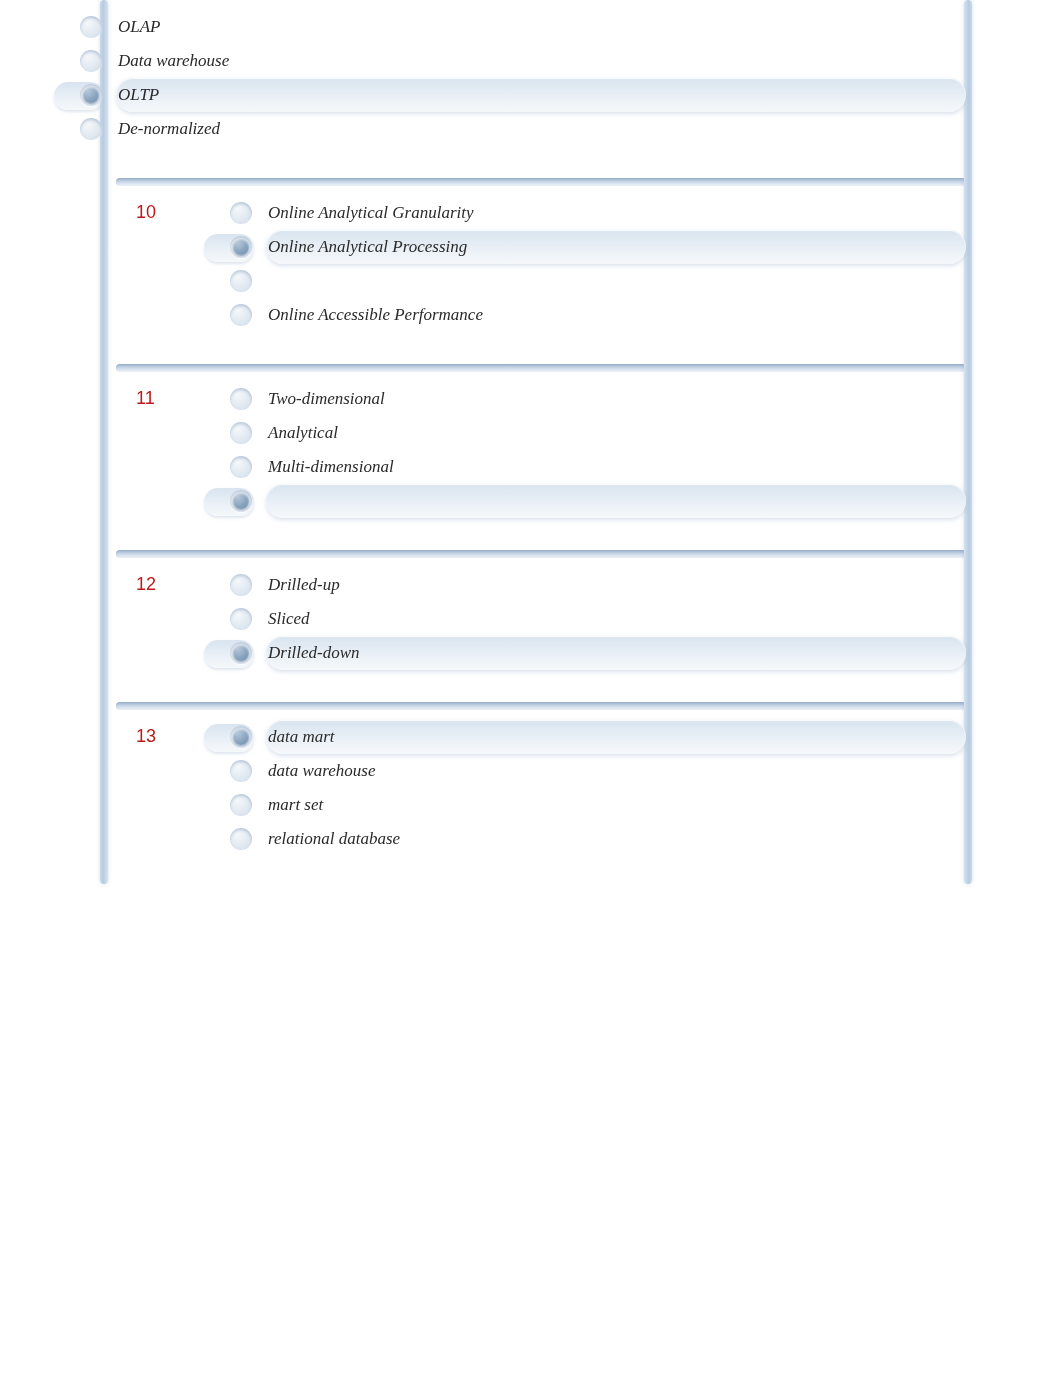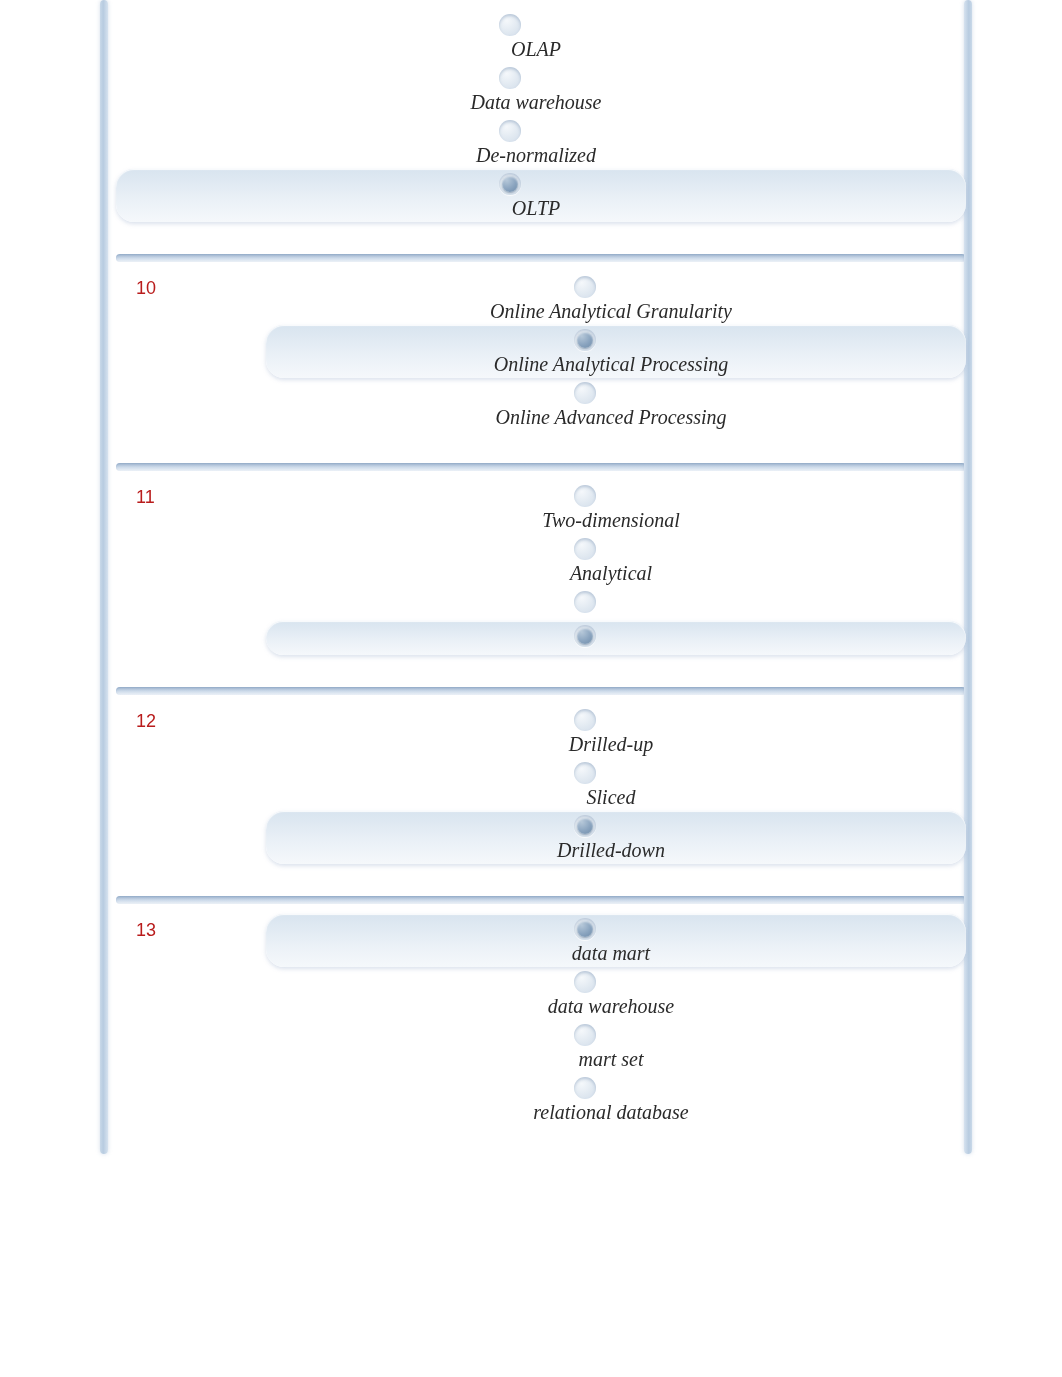--- a/index.html
+++ b/index.html
@@ -66,23 +66,22 @@
       flex: 1;
       padding-top: 4px;
     }
     .first-block .options { padding-top: 0; }
     .opt {
       position: relative;
       display: flex;
       align-items: center;
       min-height: 34px;
       padding: 2px 12px 2px 0;
-      font-size: 20px;
+      font-size: 17px;
       color: #2a2a2a;
-      flex-direction: column;
     }
     .opt .radio-wrap {
       width: 26px;
       height: 26px;
       position: relative;
       margin-left: -38px;
       margin-right: 12px;
       flex: 0 0 26px;
       display: flex;
       align-items: center;
@@ -135,33 +134,33 @@
                 <span class="radio-hole"></span>
               </span>
               <span class="label">OLAP</span>
             </div>
             <div class="opt">
               <span class="radio-wrap">
                 <span class="radio-hole"></span>
               </span>
               <span class="label">Data warehouse</span>
             </div>
+            <div class="opt selected">
+              <span class="radio-wrap">
+                <span class="radio-hole"></span>
+                <span class="dot"></span>
+              </span>
+              <span class="label">OLTP</span>
+            </div>
             <div class="opt">
               <span class="radio-wrap">
                 <span class="radio-hole"></span>
               </span>
               <span class="label">De-normalized</span>
             </div>
-            <div class="opt selected">
-              <span class="radio-wrap">
-                <span class="radio-hole"></span>
-                <span class="dot"></span>
-              </span>
-              <span class="label">OLTP</span>
-            </div>
           </div>
         </div>
       </div>
       <div class="q-block">
         <div class="divider"></div>
         <div class="q-row">
           <div class="q-num">10</div>
           <div class="options">
             <div class="opt">
               <span class="radio-wrap">
@@ -173,21 +172,26 @@
               <span class="radio-wrap">
                 <span class="radio-hole"></span>
                 <span class="dot"></span>
               </span>
               <span class="label">Online Analytical Processing</span>
             </div>
             <div class="opt">
               <span class="radio-wrap">
                 <span class="radio-hole"></span>
               </span>
-              <span class="label">Online Advanced Processing</span>
+            </div>
+            <div class="opt">
+              <span class="radio-wrap">
+                <span class="radio-hole"></span>
+              </span>
+              <span class="label">Online Accessible Performance</span>
             </div>
           </div>
         </div>
       </div>
       <div class="q-block">
         <div class="divider"></div>
         <div class="q-row">
           <div class="q-num">11</div>
           <div class="options">
             <div class="opt">
@@ -199,20 +203,21 @@
             <div class="opt">
               <span class="radio-wrap">
                 <span class="radio-hole"></span>
               </span>
               <span class="label">Analytical</span>
             </div>
             <div class="opt">
               <span class="radio-wrap">
                 <span class="radio-hole"></span>
               </span>
+              <span class="label">Multi-dimensional</span>
             </div>
             <div class="opt selected">
               <span class="radio-wrap">
                 <span class="radio-hole"></span>
                 <span class="dot"></span>
               </span>
             </div>
           </div>
         </div>
       </div>

